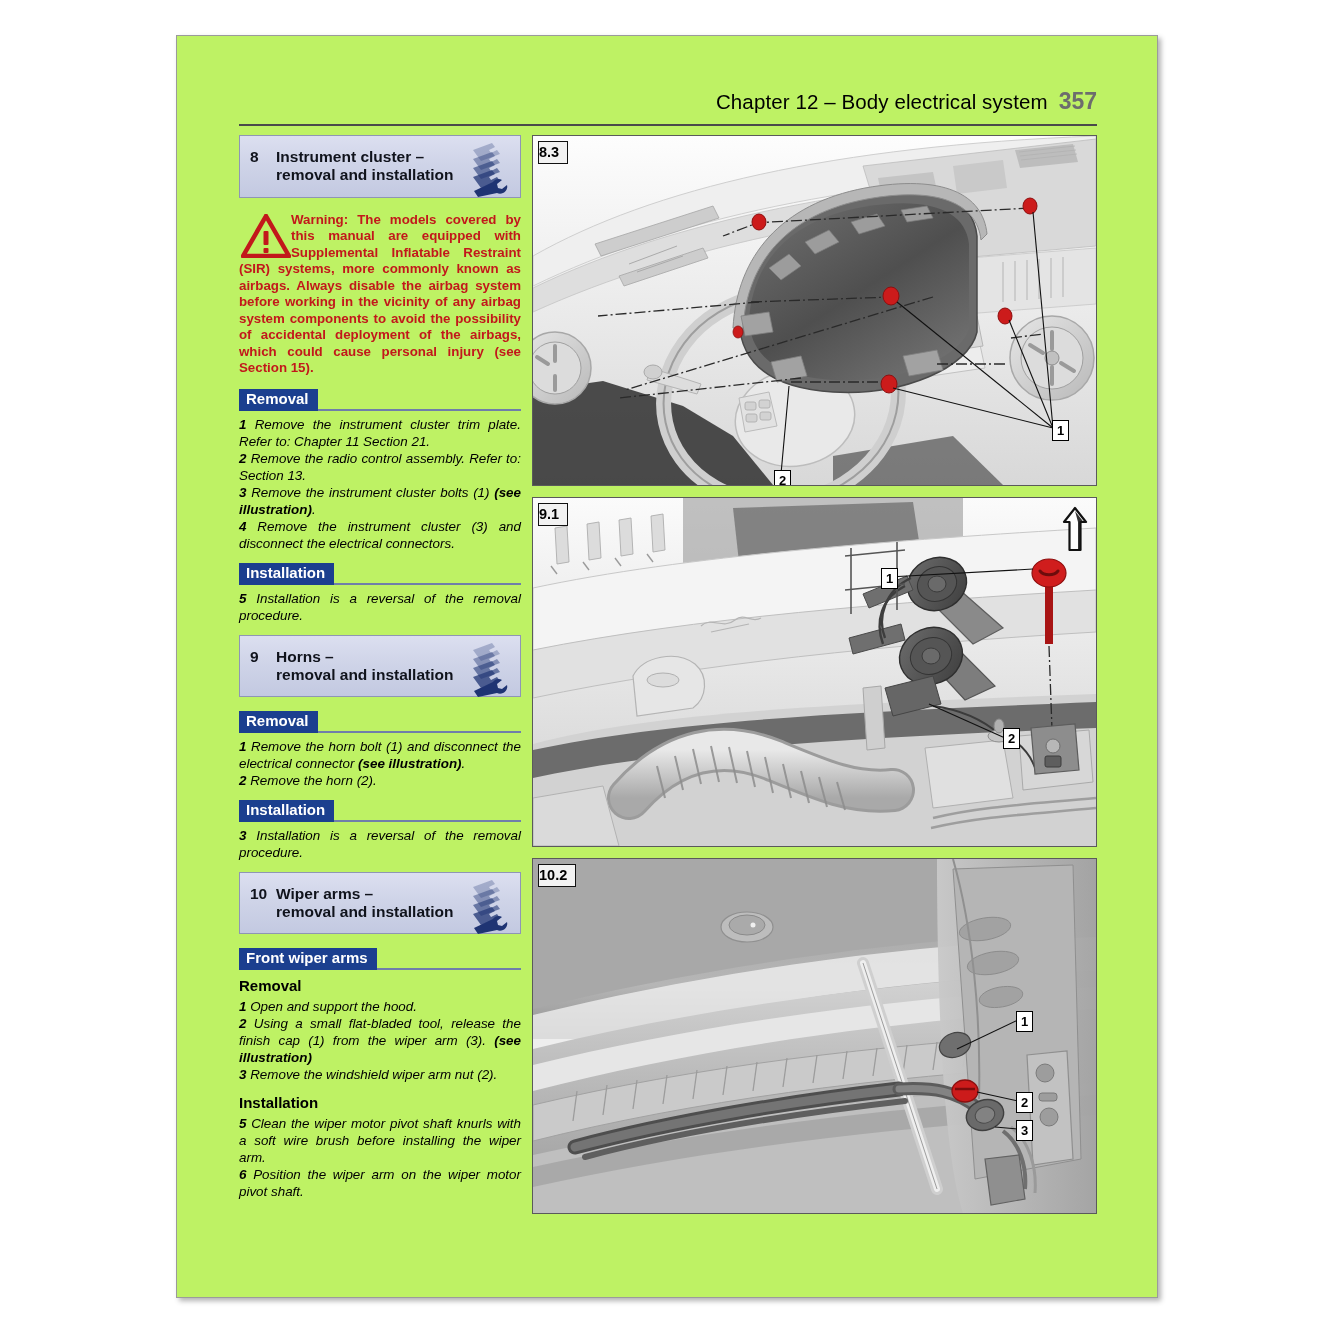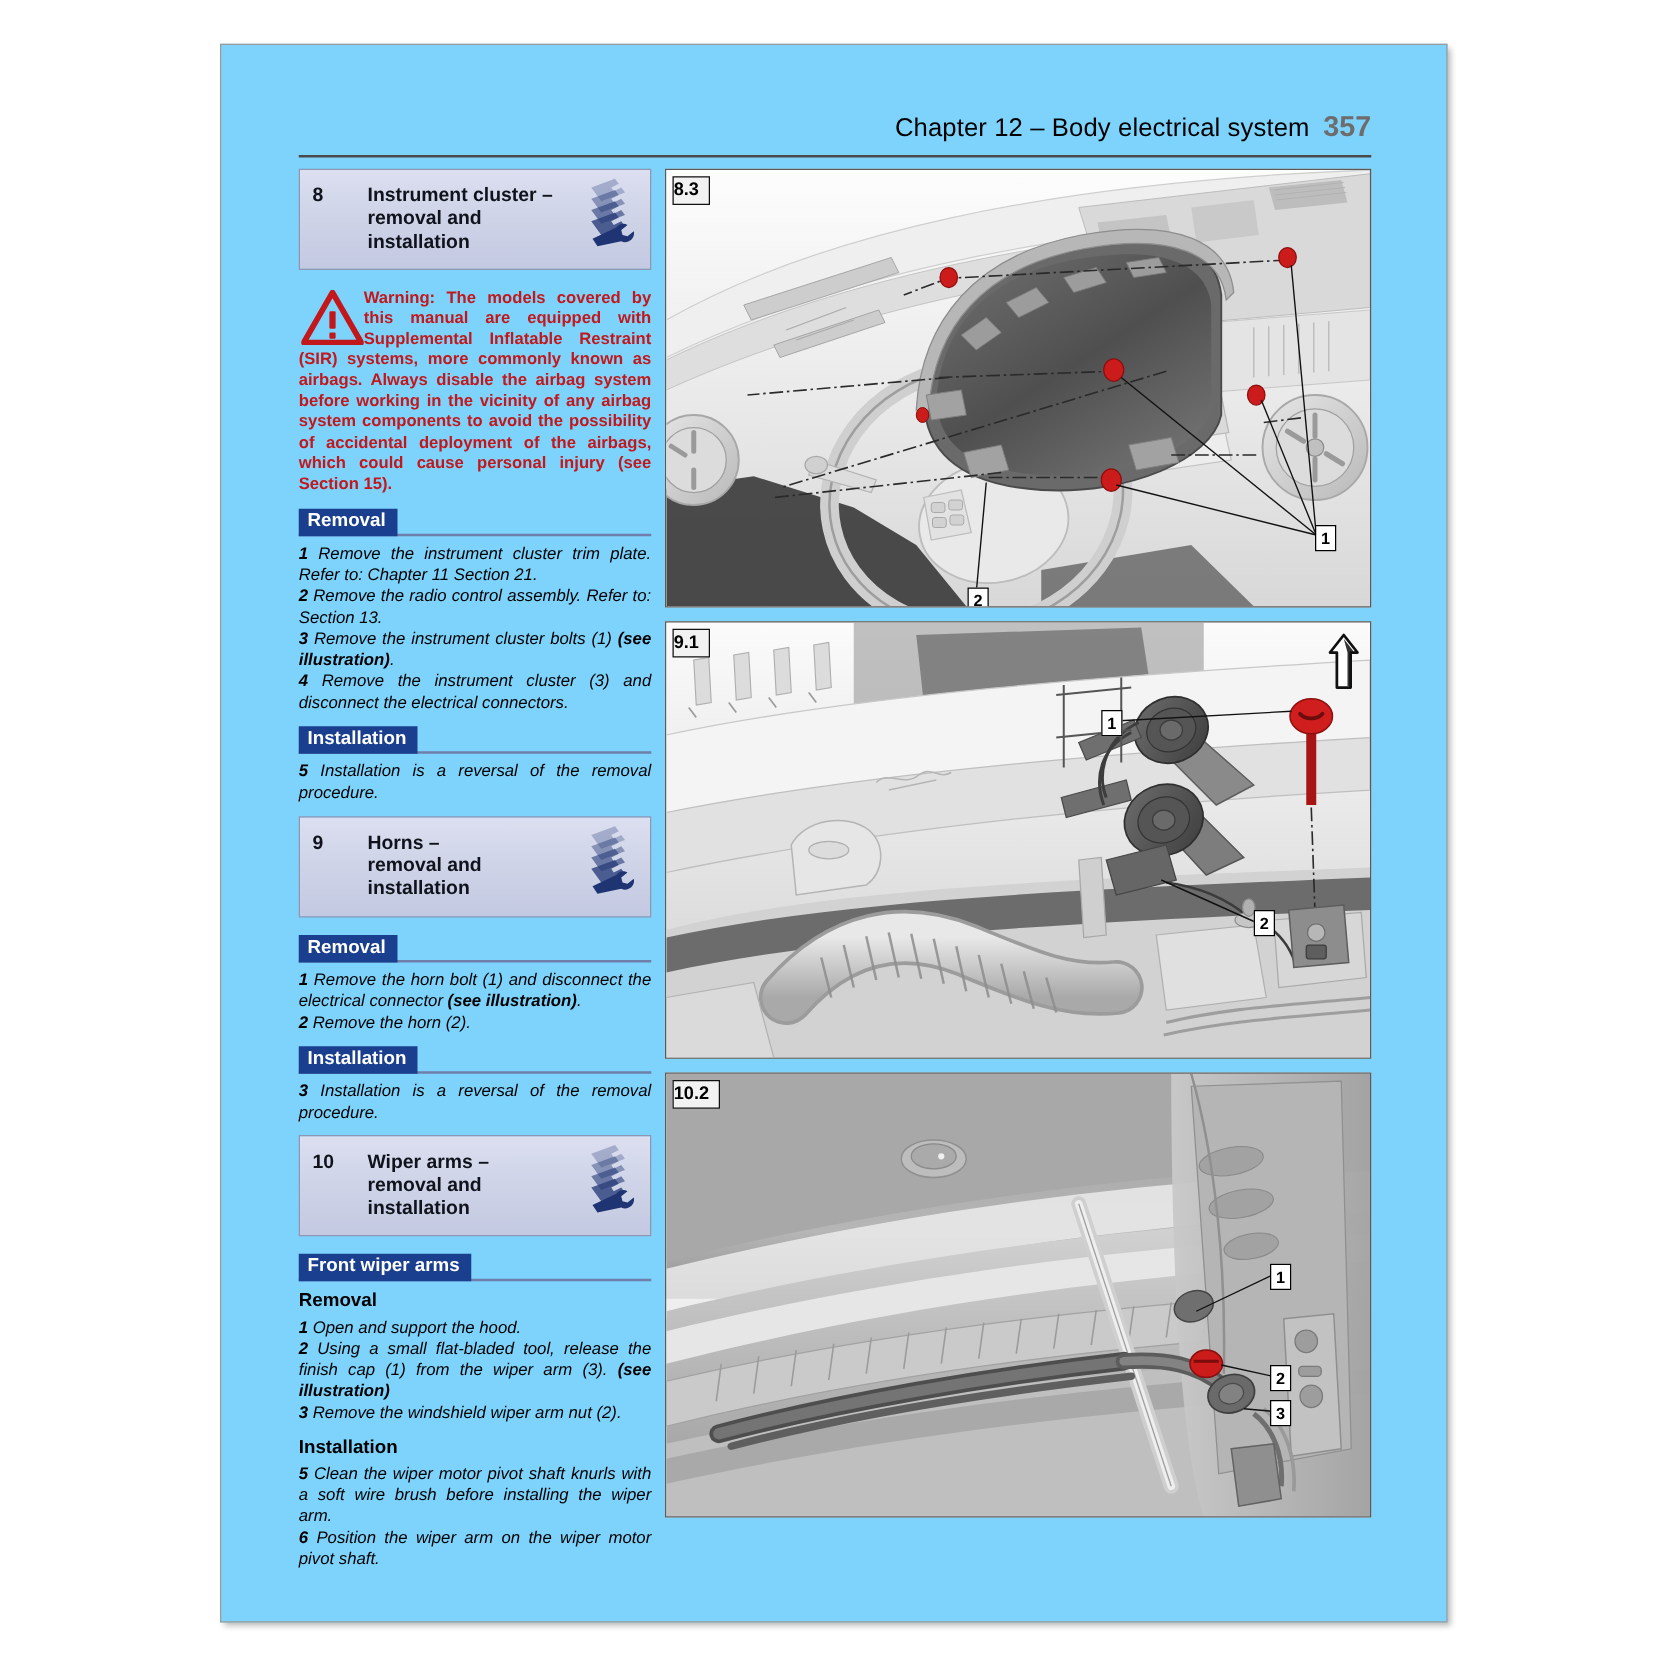--- a/index.html
+++ b/index.html
@@ -6,21 +6,21 @@
   body{
     width:1336px;height:1336px;
     background:#ffffff;
     font-family:"Liberation Sans",sans-serif;
     overflow:hidden;
   }
   .page{
     position:absolute;
     left:176px;top:35px;
     width:982px;height:1263px;
-    background:#7dd3fc;
+    background:#bef264;
     border:1px solid #9b9b9b;
     box-shadow:3px 3px 5px rgba(0,0,0,0.30);
     box-sizing:border-box;
   }
 
   
   .hdr{
     position:absolute;left:62px;top:52px;width:858px;
     text-align:right;
   }
@@ -53,21 +53,21 @@
     box-sizing:border-box;
     padding:12px 58px 12px 10px;
     min-height:60px;
     margin-bottom:14px;
   }
   .sec-line{
     display:flex;align-items:flex-start;
     font-weight:bold;font-size:15.5px;color:#10131c;line-height:1.18;
   }
   .sec-num{width:26px;flex:0 0 26px;}
-  .sec-title{white-space:pre-line;margin-left:18px;}
+  .sec-title{white-space:pre-line;}
   .sec-wrench{
     position:absolute;right:6px;top:4px;width:46px;height:58px;
   }
 
   
   .chip-wrap{position:relative;height:22px;margin:2px 0 6px 0;}
   .chip{
     display:inline-block;
     background:#1b3f8f;color:#ffffff;
     font-weight:bold;font-size:15px;

